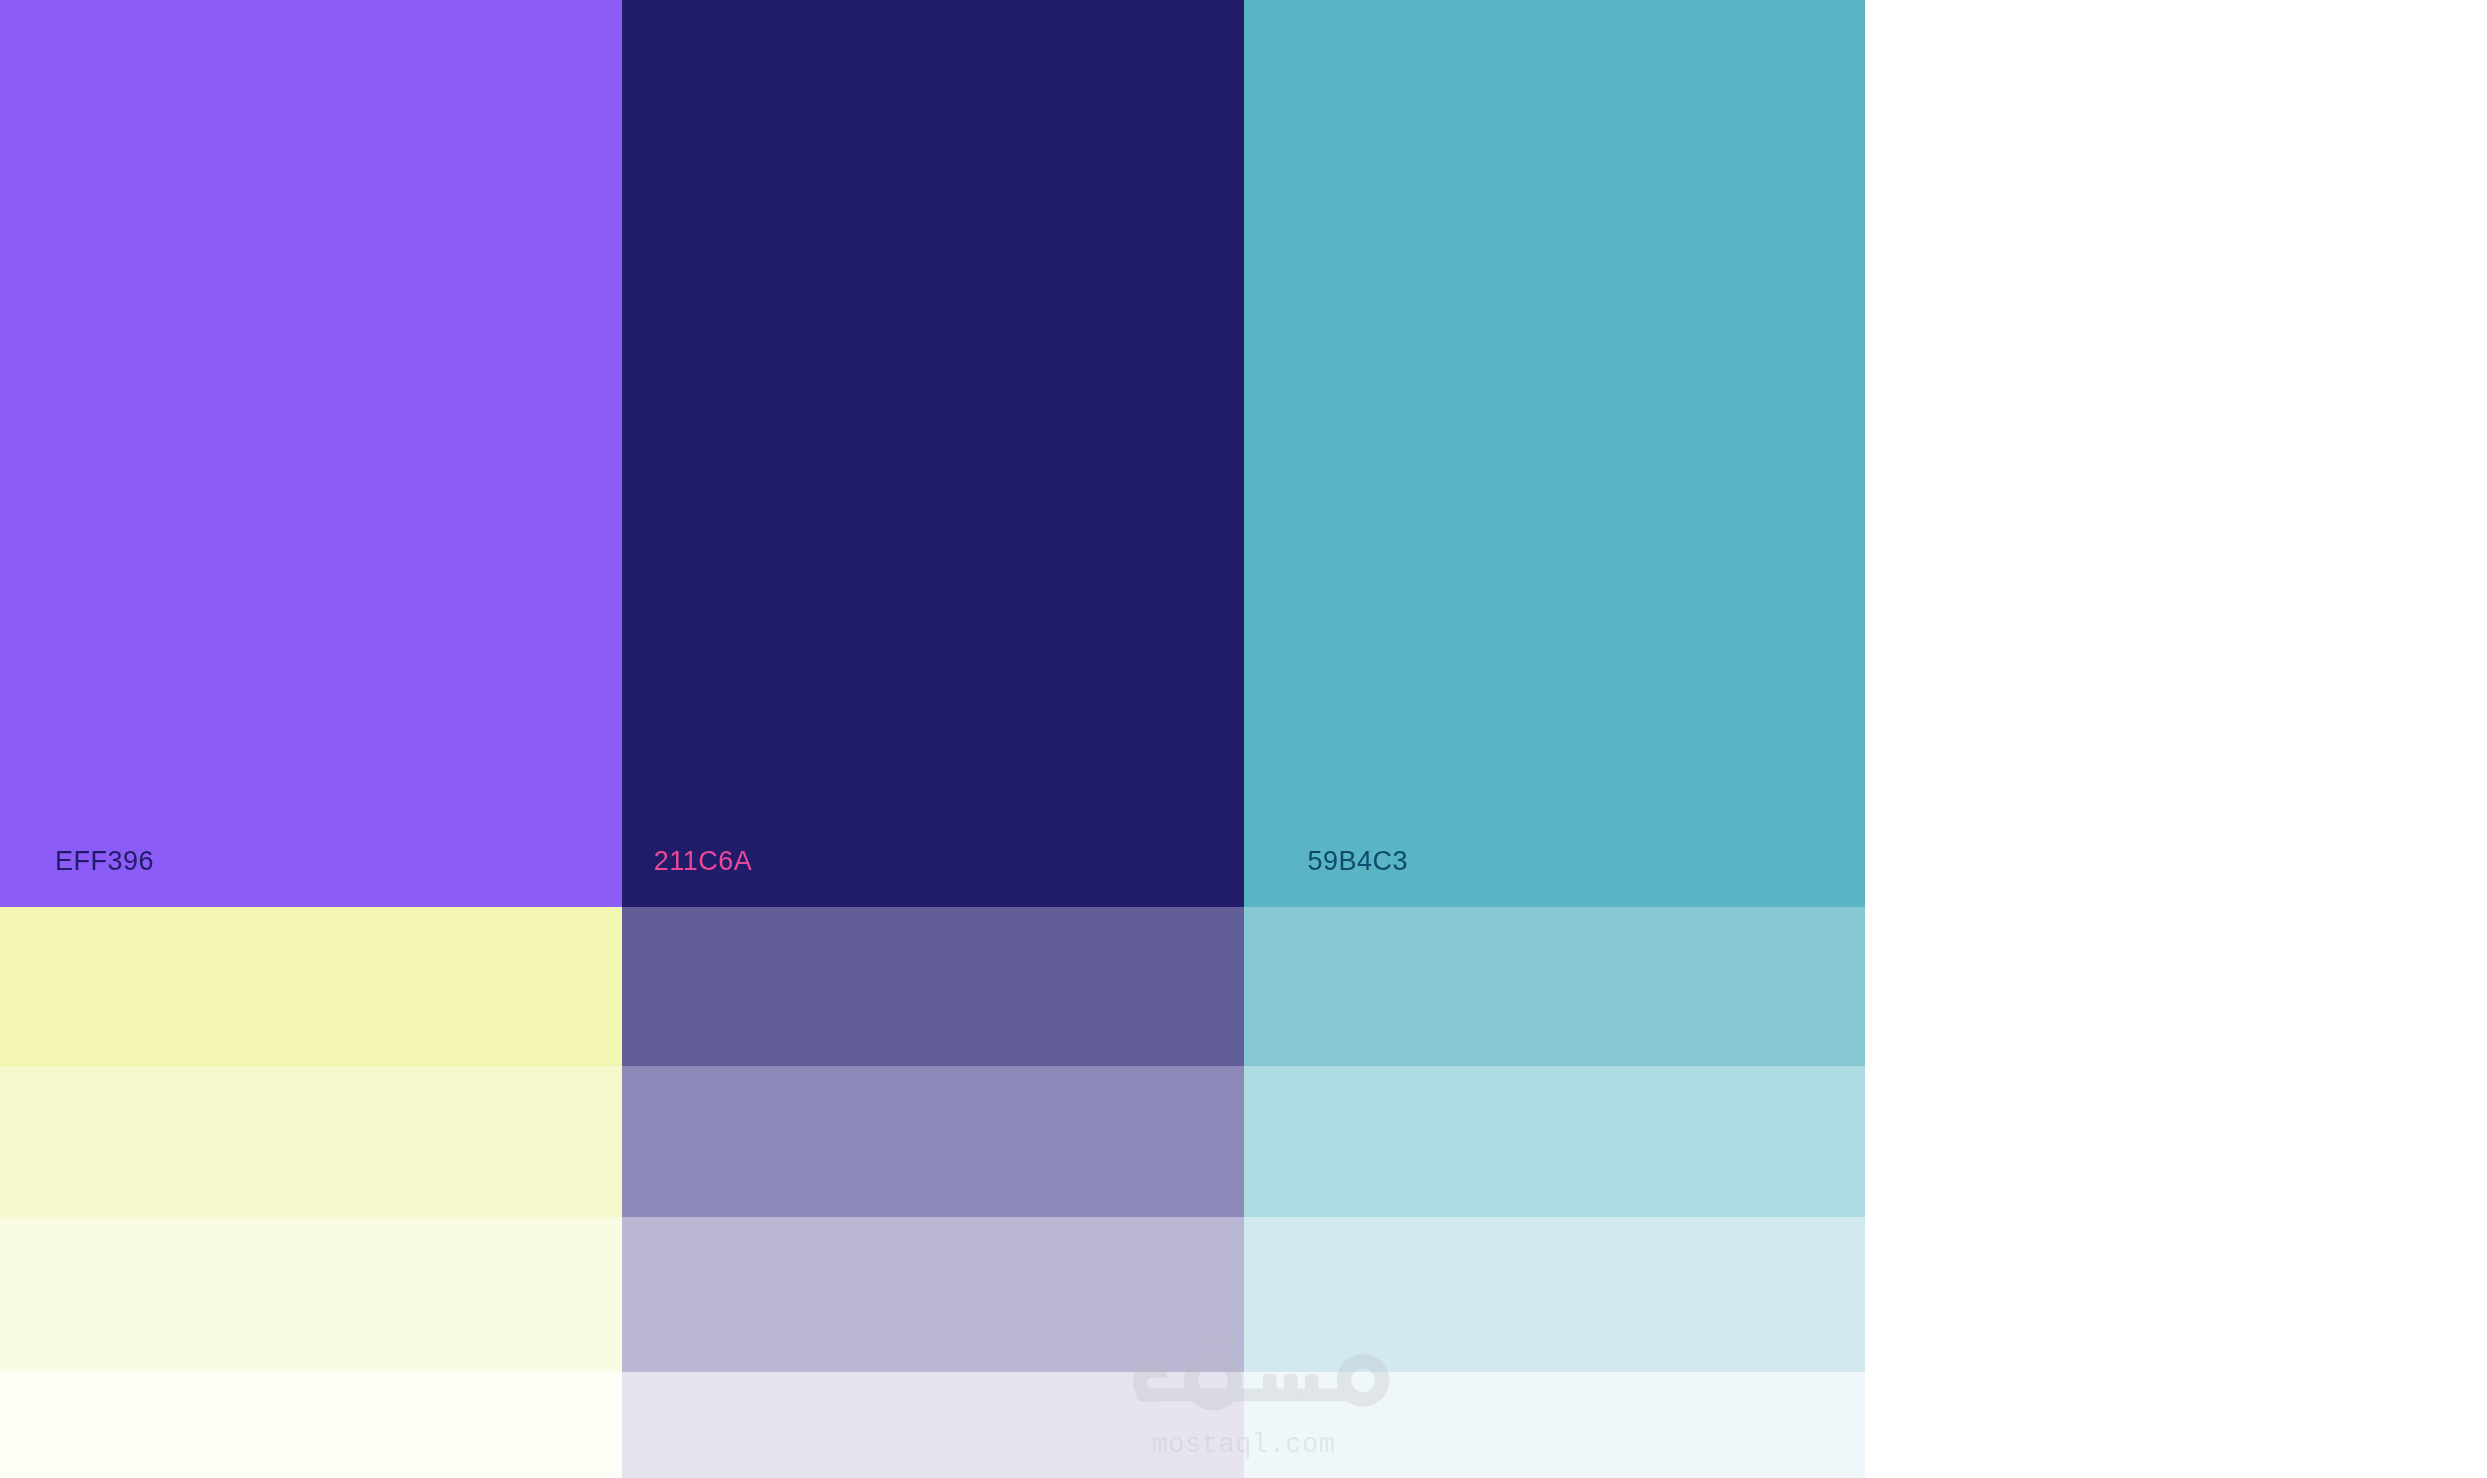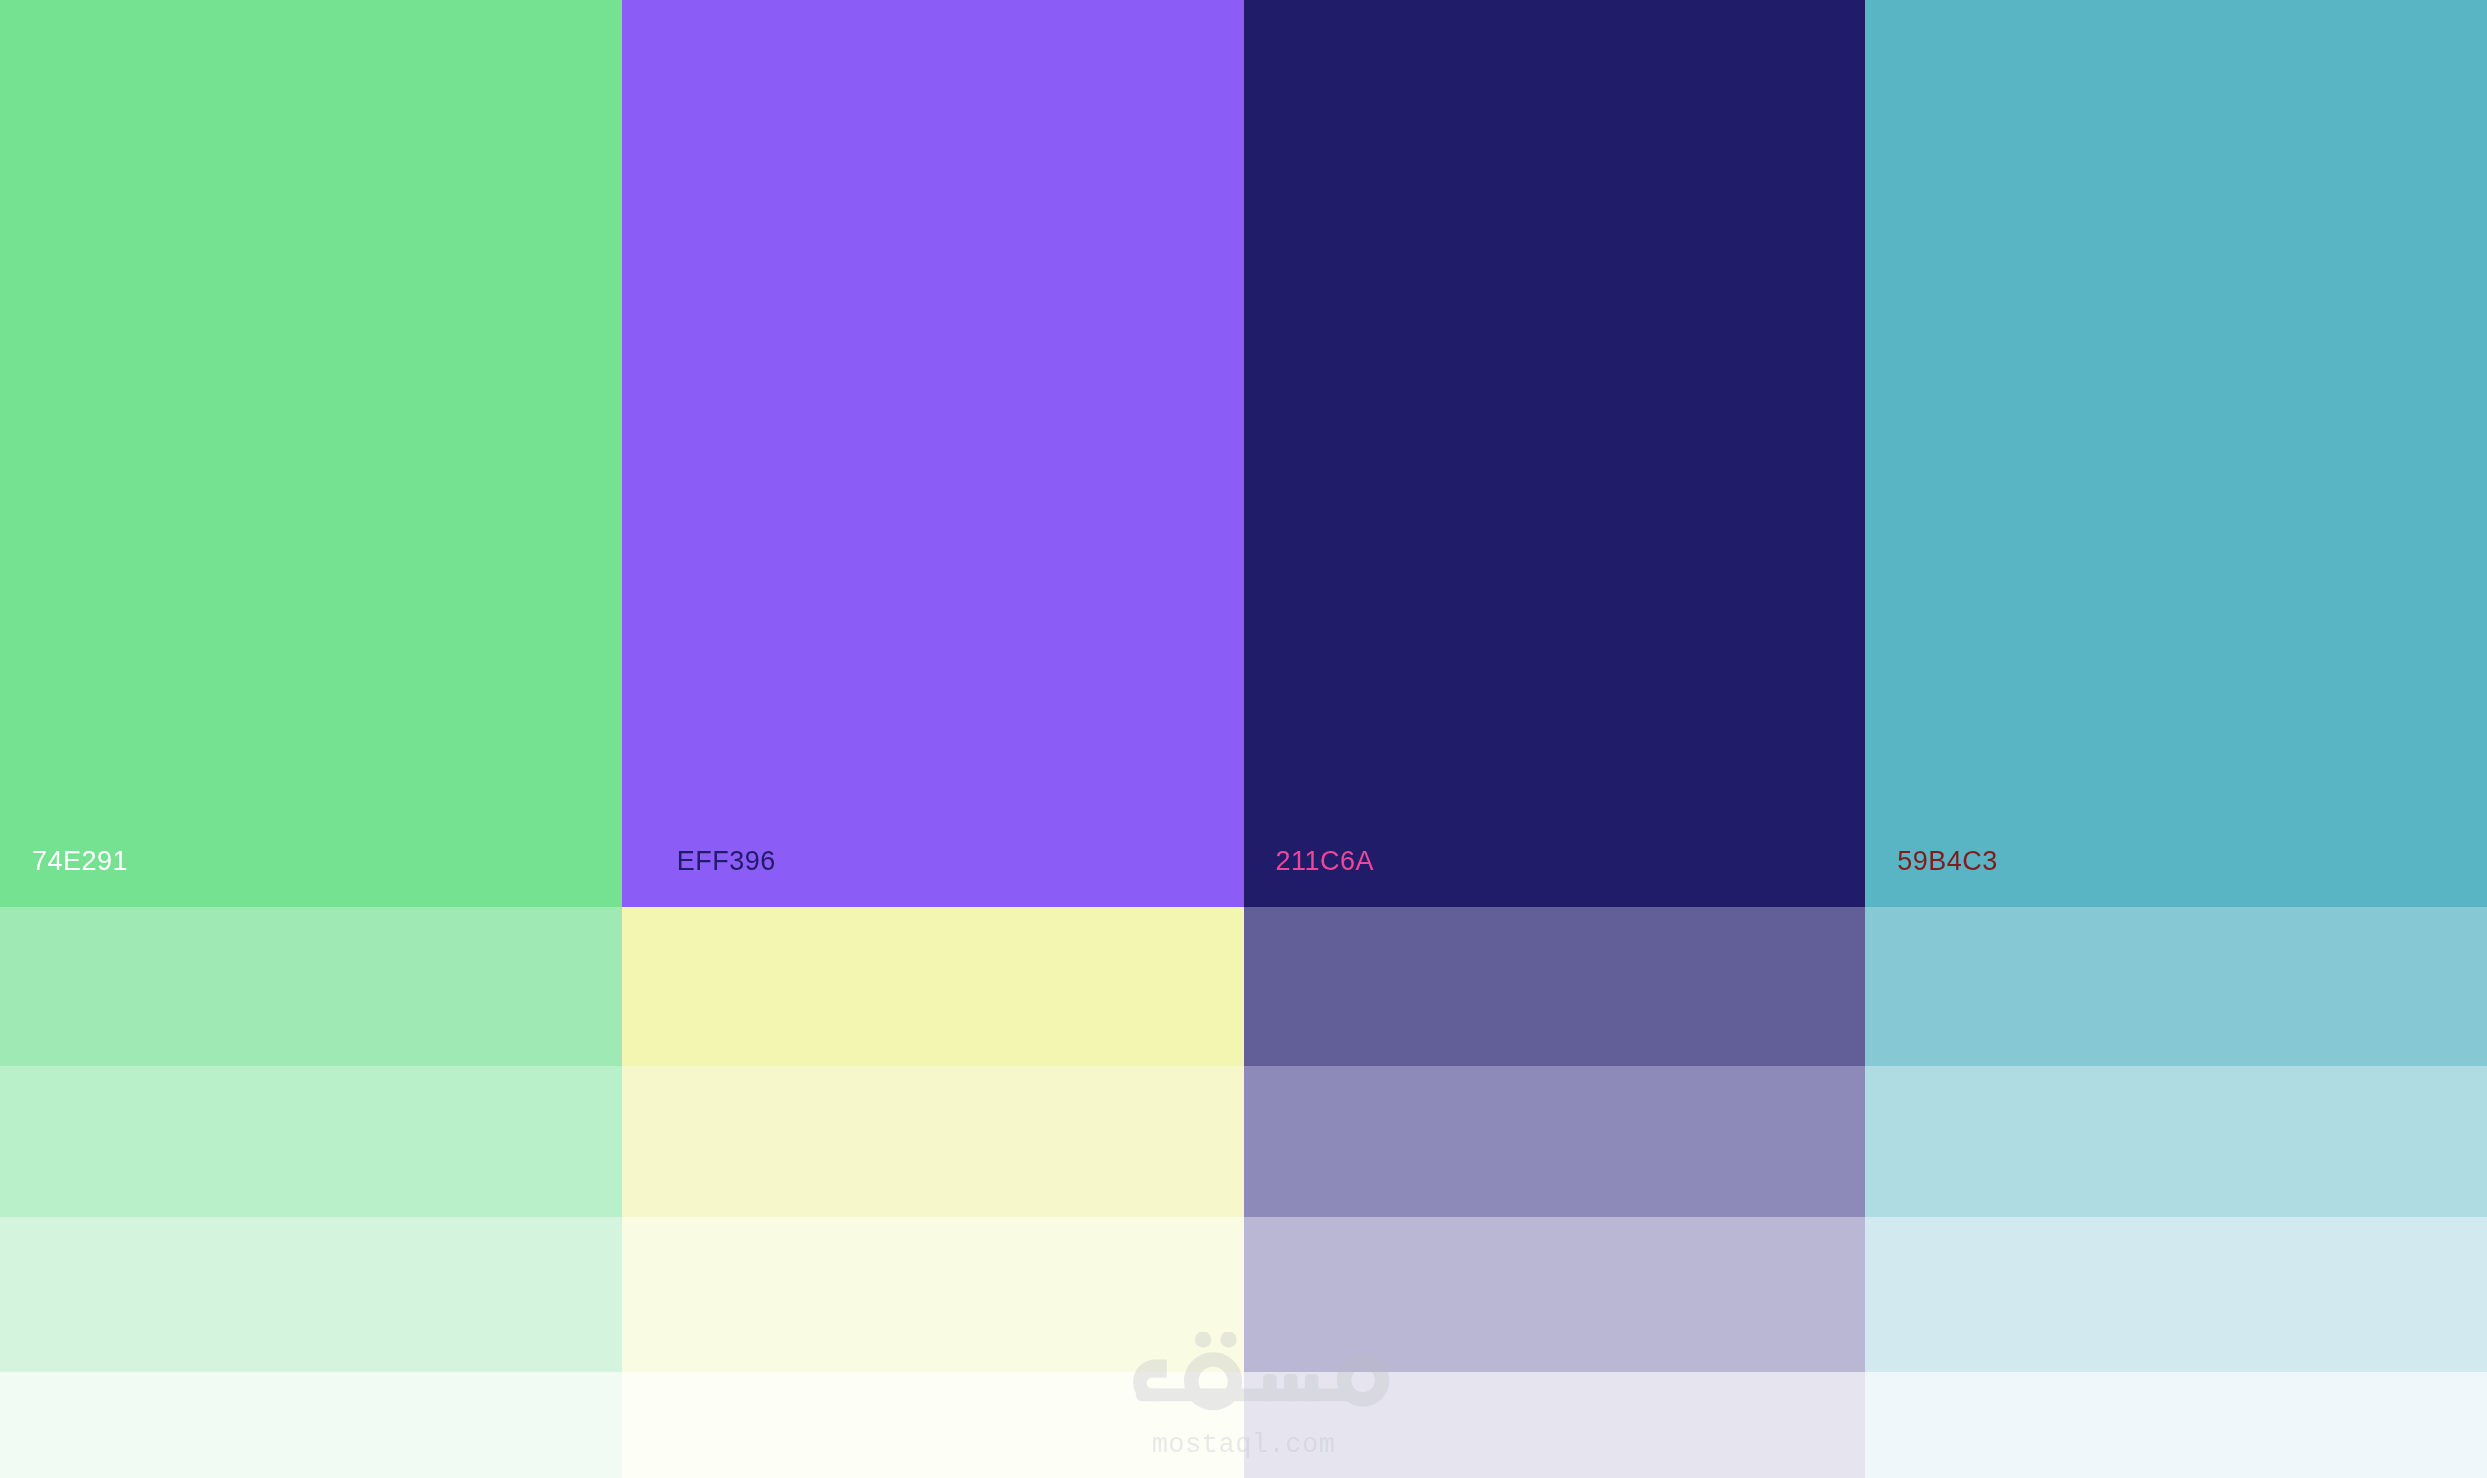--- a/index.html
+++ b/index.html
@@ -95,29 +95,20 @@
     white-space: nowrap;
   }
 </style>
 </head>
 <body>
 
 <div class="palette">
 
   <div class="columns">
 
-    <div class="column">
-      <div class="swatch-main" style-bg="#74E291" style="background-color: rgb(116, 226, 145);">
-        <span class="swatch-label" style="color: rgb(255, 255, 255);">74E291</span>
-      </div>
-      <div class="tint tint-1" style="background-color: rgb(159, 233, 181);"></div>
-      <div class="tint tint-2" style="background-color: rgb(185, 239, 201);"></div>
-      <div class="tint tint-3" style="background-color: rgb(212, 244, 221);"></div>
-      <div class="tint tint-4" style="background-color: rgb(241, 251, 244);"></div>
-    </div>
 
     <div class="column">
       <div class="swatch-main" style="background-color: #8b5cf6; padding-left: 23px;">
         <span class="swatch-label" style="color: rgb(33, 28, 106);">EFF396</span>
       </div>
       <div class="tint tint-1" style="background-color: rgb(242, 246, 177);"></div>
       <div class="tint tint-2" style="background-color: rgb(246, 248, 203);"></div>
       <div class="tint tint-3" style="background-color: rgb(249, 251, 226);"></div>
       <div class="tint tint-4" style="background-color: rgb(253, 254, 246);"></div>
     </div>
@@ -127,21 +118,21 @@
         <span class="swatch-label" style="color: #ec4899;">211C6A</span>
       </div>
       <div class="tint tint-1" style="background-color: rgb(98, 94, 151);"></div>
       <div class="tint tint-2" style="background-color: rgb(141, 138, 186);"></div>
       <div class="tint tint-3" style="background-color: rgb(185, 183, 212);"></div>
       <div class="tint tint-4" style="background-color: rgb(230, 229, 239);"></div>
     </div>
 
     <div class="column">
       <div class="swatch-main" style="background-color: rgb(89, 180, 195);">
-        <span class="swatch-label" style="color: #7f1d1d;">59B4C3</span>
+        <span class="swatch-label" style="color: #0c4a6e; margin-left: 32px;">59B4C3</span>
       </div>
       <div class="tint tint-1" style="background-color: rgb(134, 200, 211);"></div>
       <div class="tint tint-2" style="background-color: rgb(175, 219, 227);"></div>
       <div class="tint tint-3" style="background-color: rgb(210, 234, 239);"></div>
       <div class="tint tint-4" style="background-color: rgb(240, 247, 250);"></div>
     </div>
 
   </div>
 
   <div class="watermark">

